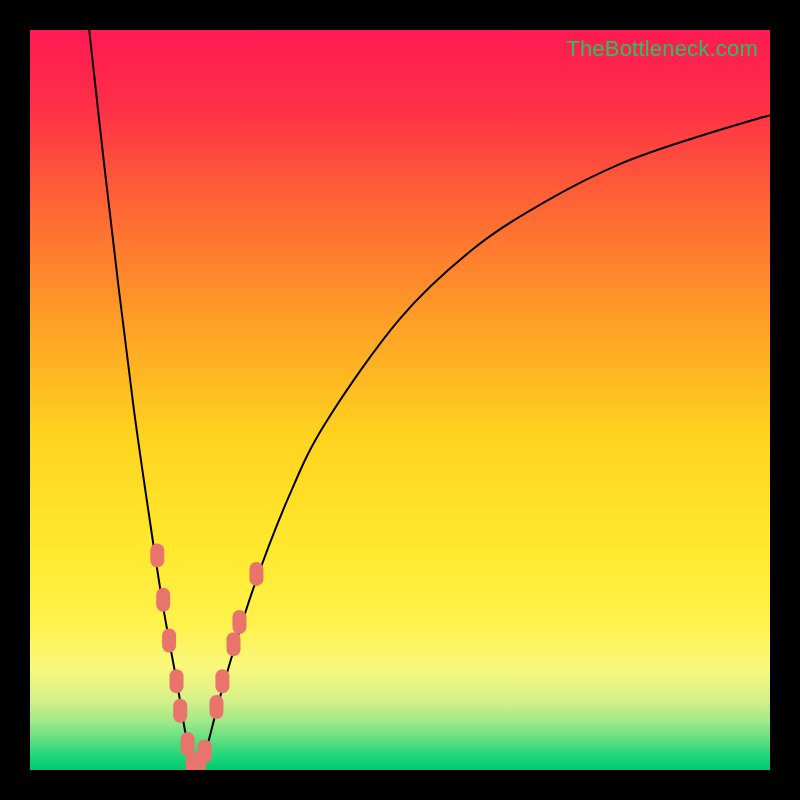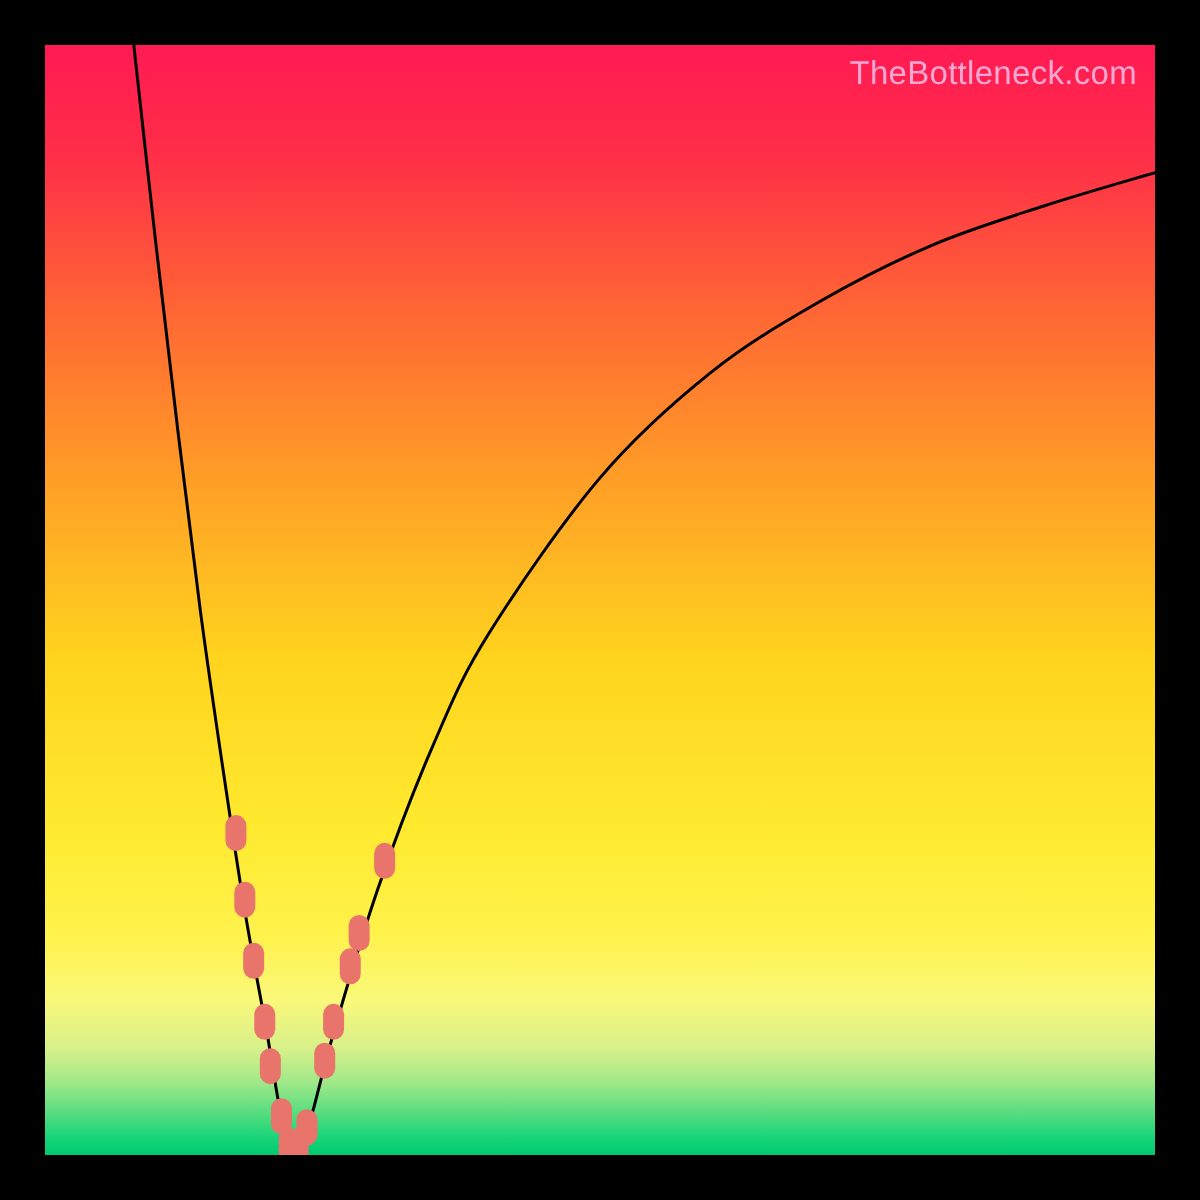--- a/index.html
+++ b/index.html
@@ -22,21 +22,21 @@
     left: 30px;
     top: 30px;
     width: 740px;
     height: 740px;
     overflow: hidden;
   }
   .watermark {
     position: absolute;
     top: 6px;
     right: 12px;
-    color: #f9a8d4;
+    color: #22c55e;
     font-size: 22px;
     font-weight: 500;
     letter-spacing: 0.2px;
     user-select: none;
   }
   svg.curve {
     position: absolute;
     left: 0; top: 0;
     width: 740px;
     height: 740px;

